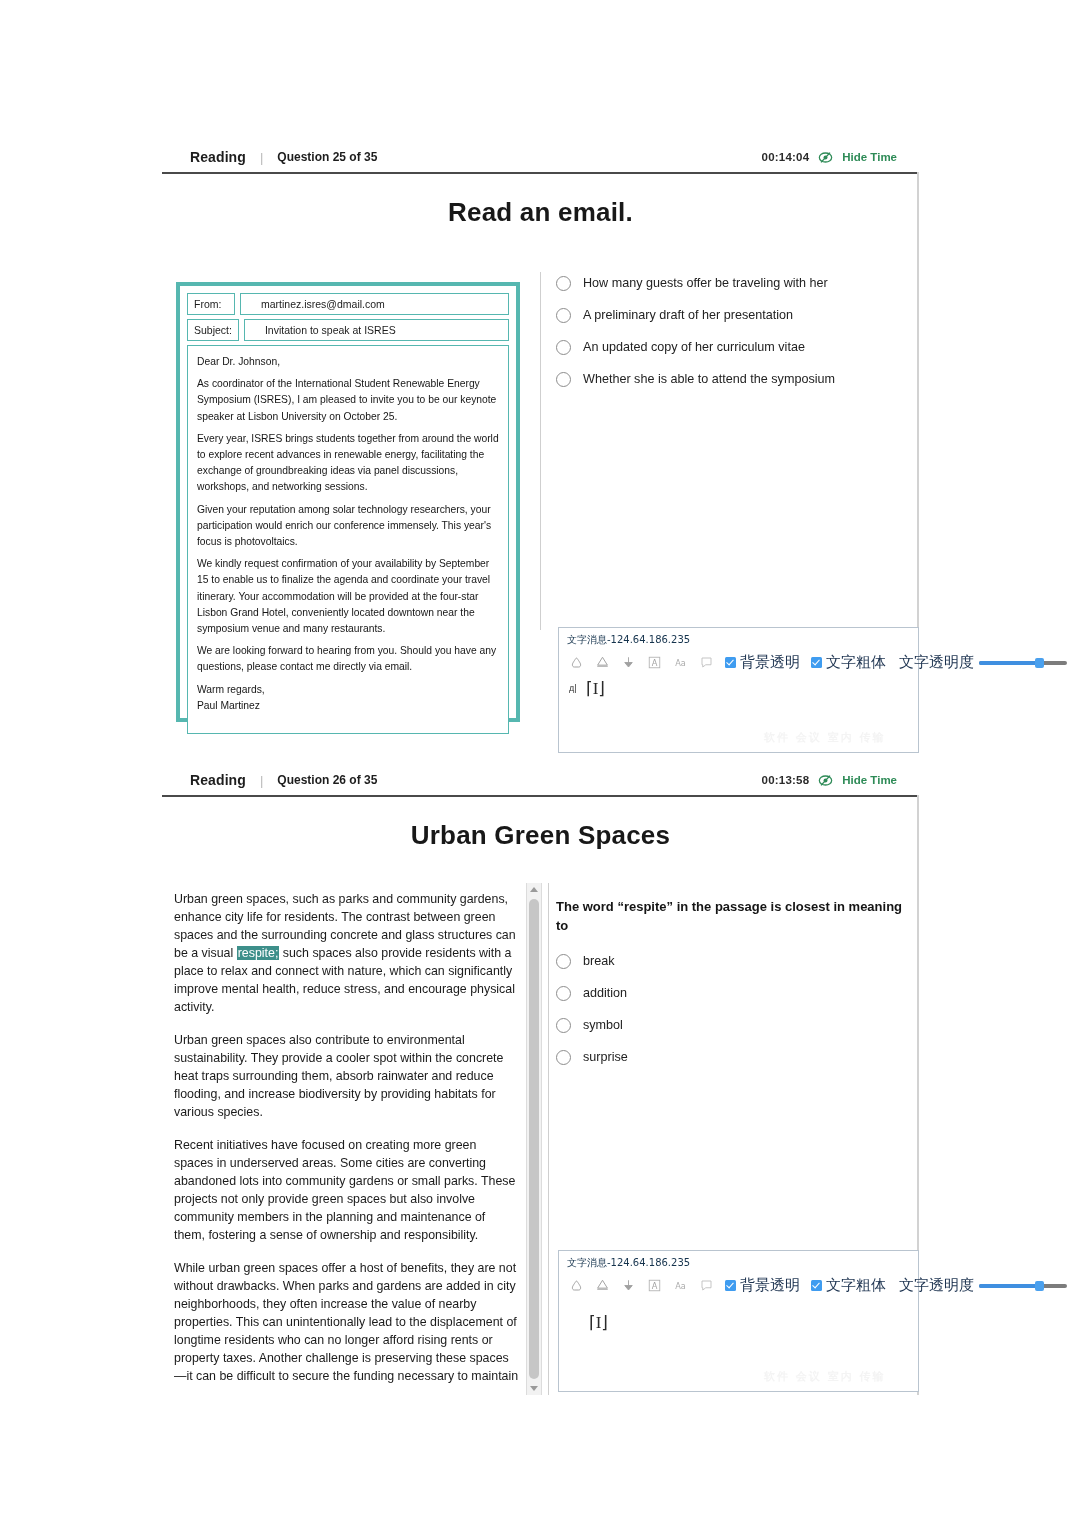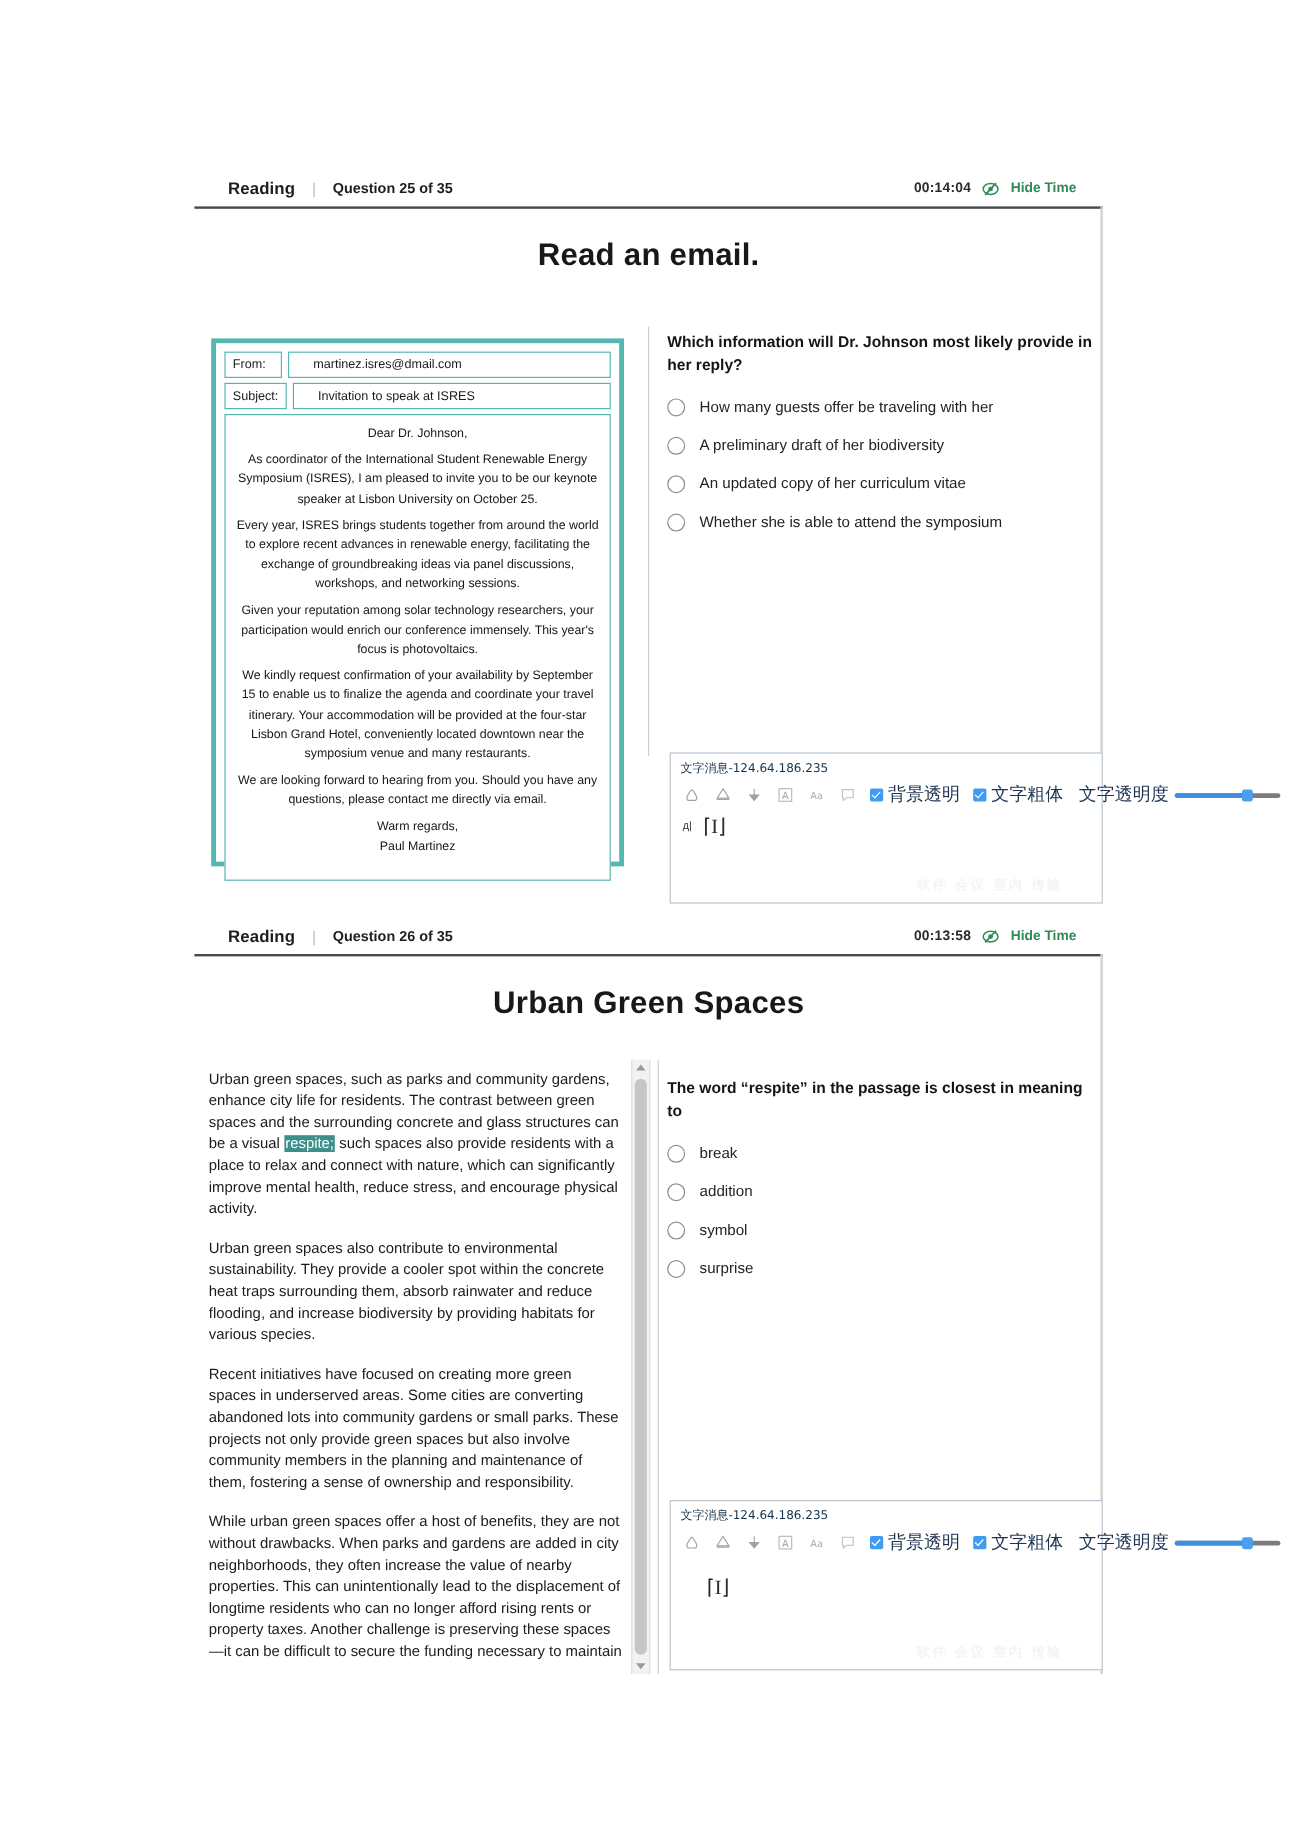--- a/index.html
+++ b/index.html
@@ -40,21 +40,21 @@
     border:1px solid #56b7b0;background:#fff;
     font-size:10.5px;color:#1c1c1c;
     padding:4px 6px;min-width:48px;box-sizing:border-box;
   }
   .email-value{
     border:1px solid #56b7b0;background:#fff;flex:1;margin-left:5px;
     font-size:10.5px;color:#1c1c1c;padding:4px 20px;box-sizing:border-box;
   }
   .email-body{
     border:1px solid #56b7b0;background:#fff;margin-top:4px;
-    padding:8px 9px 12px 9px;box-sizing:border-box;height:389px;overflow:hidden;text-align:center;
+    padding:8px 9px 12px 9px;box-sizing:border-box;height:389px;overflow:hidden;
   }
   .email-body p{
     margin:0 0 6px 0;font-size:10.3px;line-height:16.2px;color:#161616;
   }
   .email-body p.tight{margin-bottom:0;}
   .email-sign{margin-top:10px;}
 
   
   .qpanel{position:absolute;box-sizing:border-box;}
   .qprompt{
@@ -174,29 +174,28 @@
       <p>We kindly request confirmation of your availability by September 15 to enable us to finalize the agenda and coordinate your travel itinerary. Your accommodation will be provided at the four-star Lisbon Grand Hotel, conveniently located downtown near the symposium venue and many restaurants.</p>
       <p>We are looking forward to hearing from you. Should you have any questions, please contact me directly via email.</p>
       <p class="email-sign tight">Warm regards,</p>
       <p>Paul Martinez</p>
     </div>
   </div>
 
   <div class="divider-v" style="left:378px;top:130px;height:358px;"></div>
 
   <div class="qpanel" style="left:394px;top:133px;width:358px;">
-    <div class="qprompt">Which information will Dr.  Johnson most likely provide in her reply?</div>
 
     <div class="opt">
       <span class="radio"></span>
       <span class="opt-label">How many guests offer be traveling with her</span>
     </div>
     <div class="opt">
       <span class="radio"></span>
-      <span class="opt-label">A preliminary draft of her biodiversity</span>
+      <span class="opt-label">A preliminary draft of her presentation</span>
     </div>
     <div class="opt">
       <span class="radio"></span>
       <span class="opt-label">An updated copy of her curriculum vitae</span>
     </div>
     <div class="opt">
       <span class="radio"></span>
       <span class="opt-label">Whether she is able to attend the symposium</span>
     </div>
   </div>

